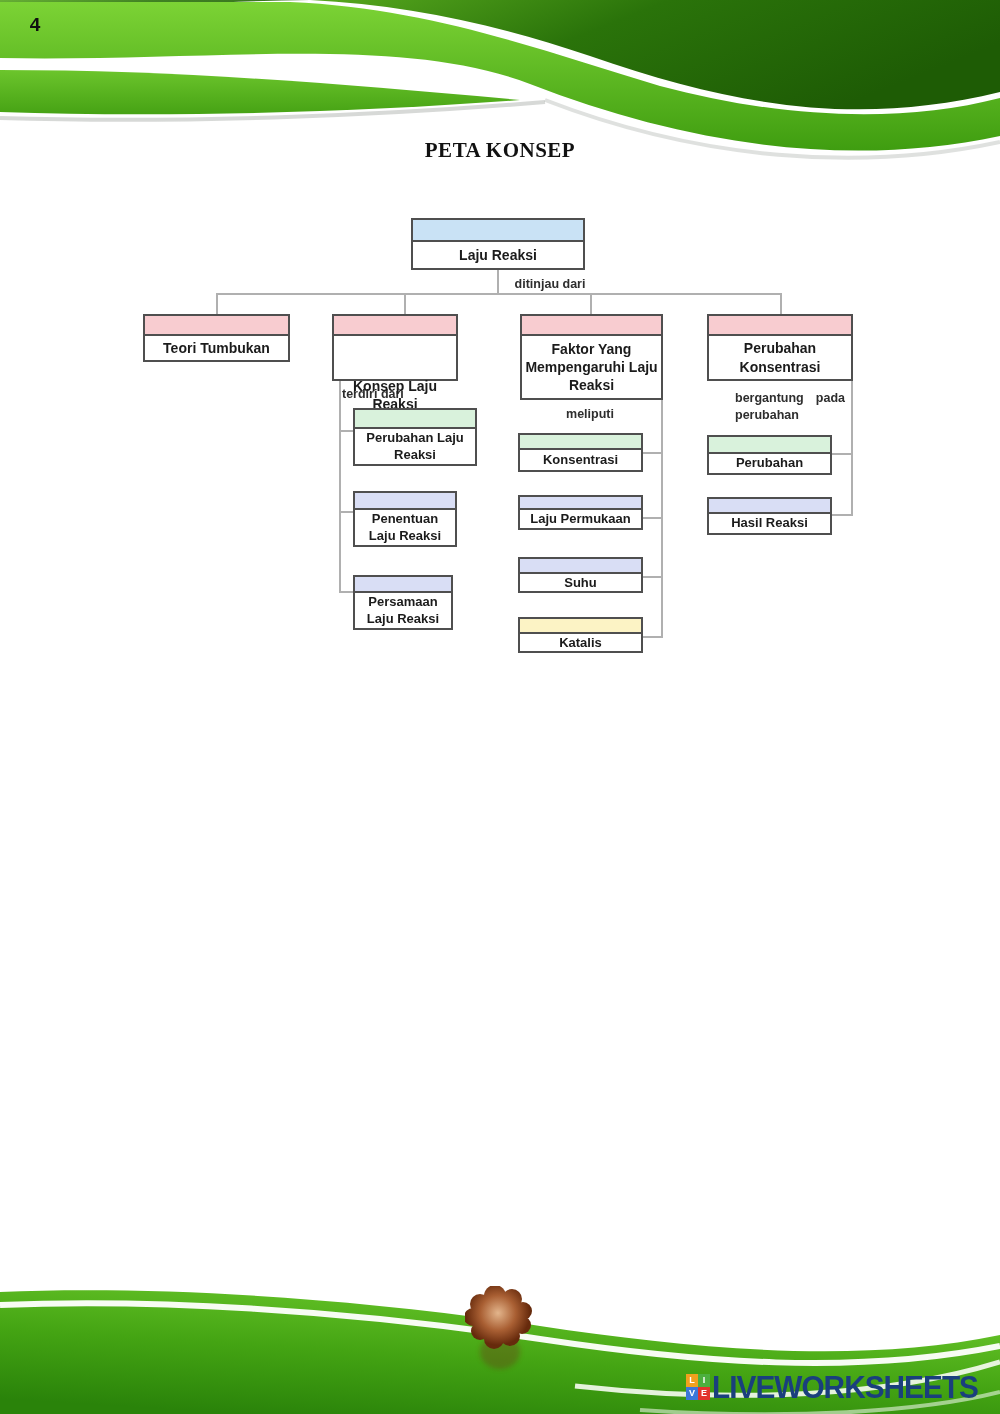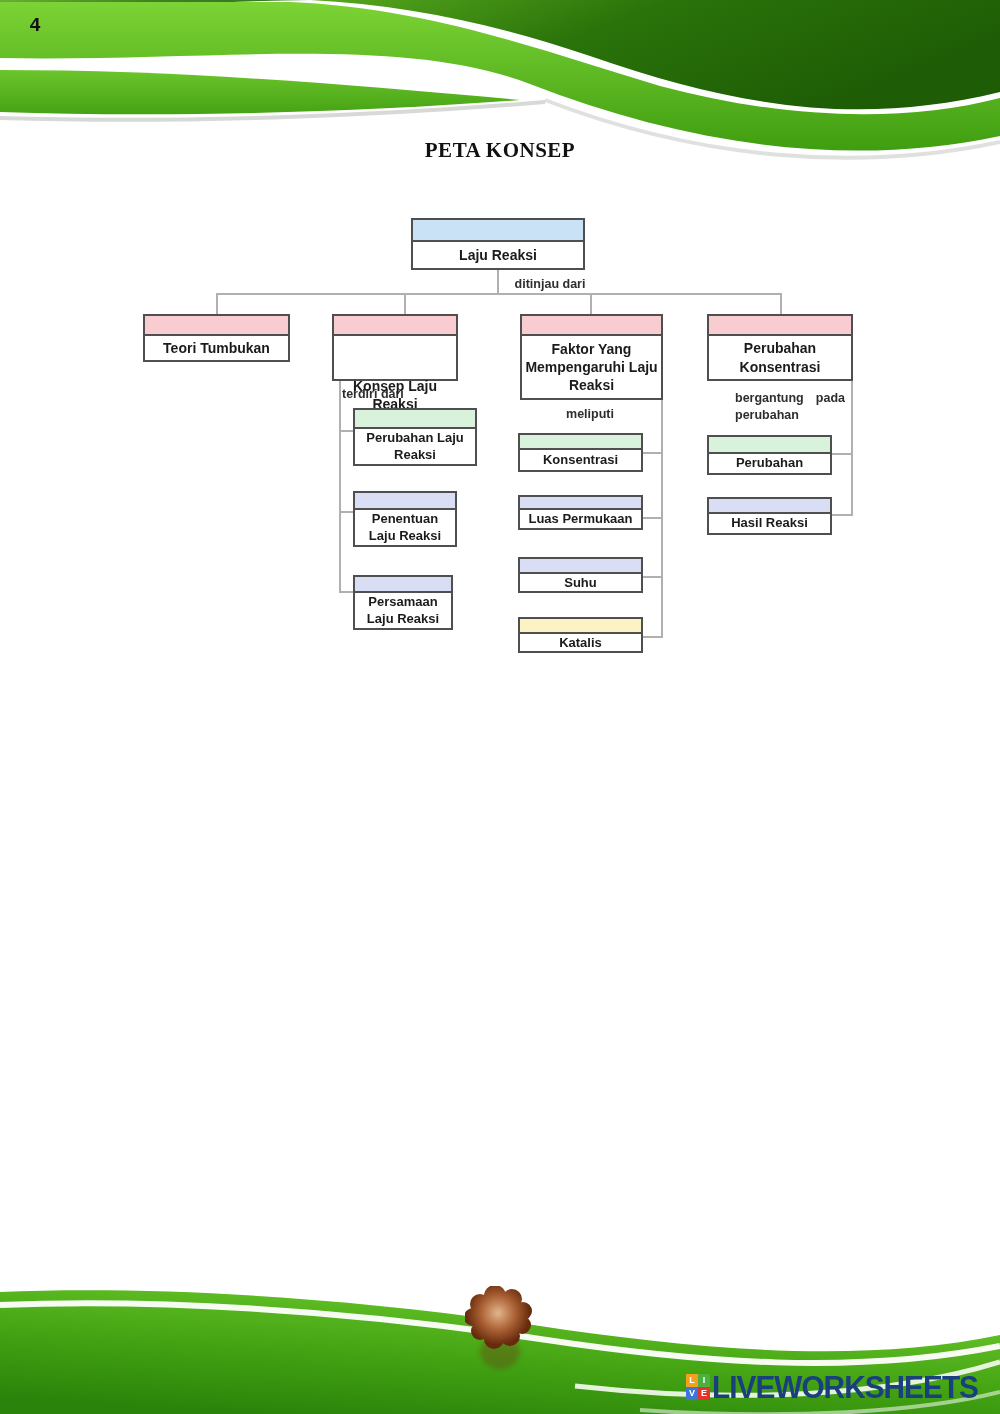--- a/index.html
+++ b/index.html
@@ -155,21 +155,21 @@
       <div class="hdr h-lav" style="height:14px;"></div>
       <div class="nbody fs-child">Persamaan Laju Reaksi</div>
     </div>
 
     <div class="node" style="left:518px;top:433px;width:125px;height:39px;">
       <div class="hdr h-green" style="height:13px;"></div>
       <div class="nbody fs-child">Konsentrasi</div>
     </div>
     <div class="node" style="left:518px;top:495px;width:125px;height:35px;">
       <div class="hdr h-lav" style="height:11px;"></div>
-      <div class="nbody fs-child">Luas Permukaan</div>
+      <div class="nbody fs-child">Laju Permukaan</div>
     </div>
     <div class="node" style="left:518px;top:557px;width:125px;height:36px;">
       <div class="hdr h-lav" style="height:13px;"></div>
       <div class="nbody fs-child">Suhu</div>
     </div>
     <div class="node" style="left:518px;top:617px;width:125px;height:36px;">
       <div class="hdr h-yellow" style="height:13px;"></div>
       <div class="nbody fs-child">Katalis</div>
     </div>
 

